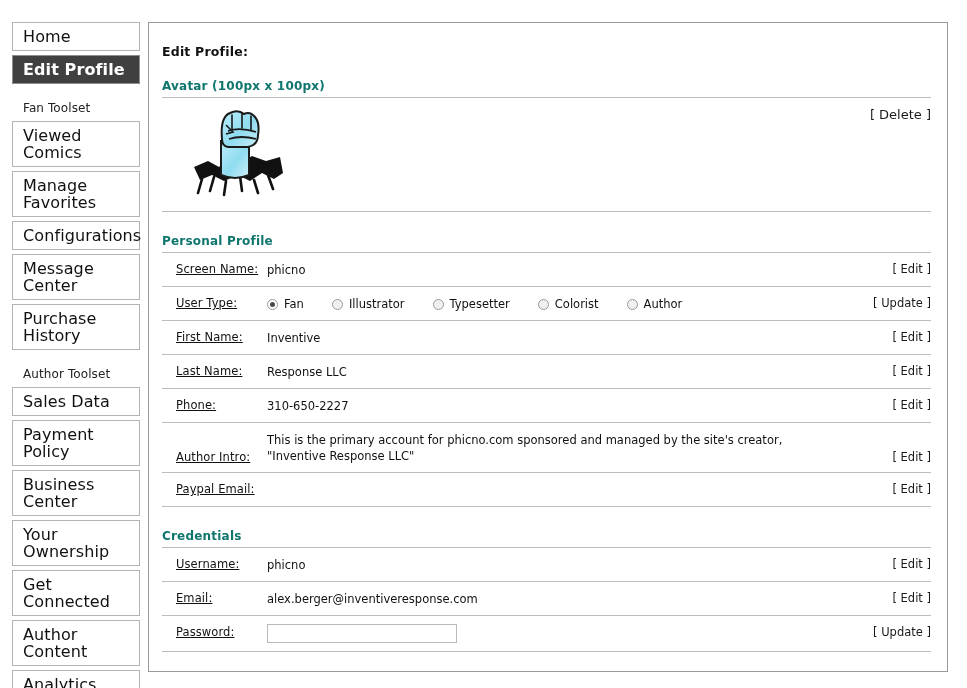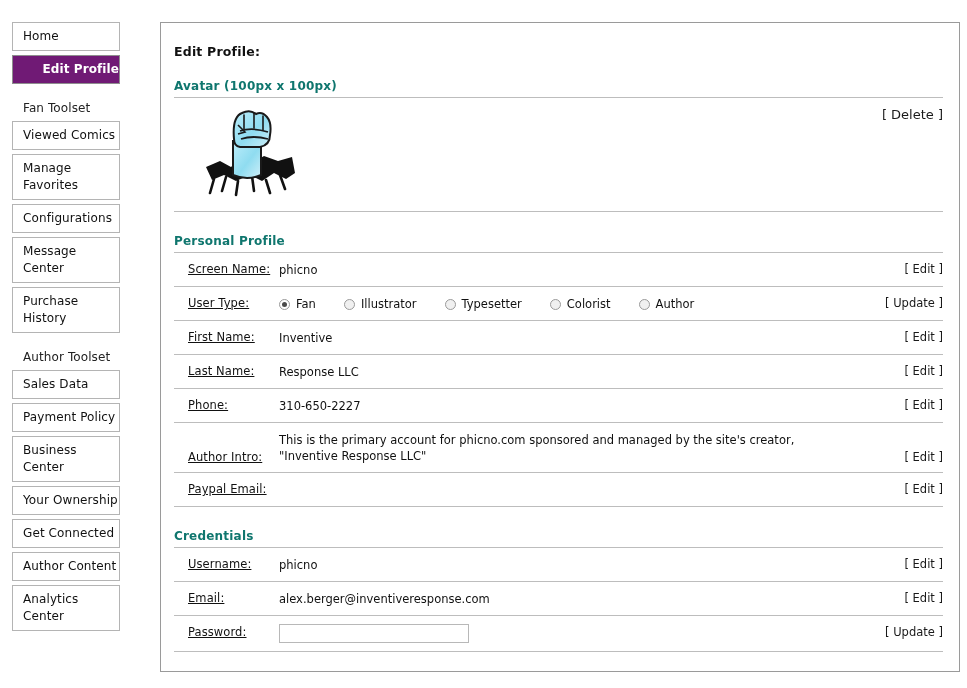--- a/index.html
+++ b/index.html
@@ -25,50 +25,49 @@
 
   
   .sidebar {
     width: 137px;
     padding: 22px 0 0 12px;
     box-sizing: border-box;
     flex: 0 0 137px;
   }
   .nav-btn {
     display: block;
-    width: 108px;
+    width: 128px;
     box-sizing: border-box;
     border: 1px solid #b4b4b4;
     background: #ffffff;
     padding: 5px 0 5px 10px;
     margin-bottom: 4px;
-    font-size: 12px;
+    font-size: 16px;
     color: #111111;
     line-height: 17px;
     letter-spacing: .1px;
     cursor: pointer;
   }
   .nav-btn.active {
-    background: #701a75;
+    background: #404040;
     border-color: #8e8e8e;
     color: #ffffff;
     font-weight: bold;
-    text-align: right;
   }
   .nav-group-title {
     font-size: 12px;
     color: #222222;
     margin: 17px 0 6px 11px;
     letter-spacing: .1px;
   }
 
   
   .main {
     margin-top: 22px;
-    margin-left: 23px;
+    margin-left: 11px;
     width: 800px;
     height: 650px;
     box-sizing: border-box;
     border: 1px solid #9a9a9a;
     background: #ffffff;
     padding: 13px 16px 0 13px;
     overflow: hidden;
   }
   .page-title {
     font-size: 12.5px;

